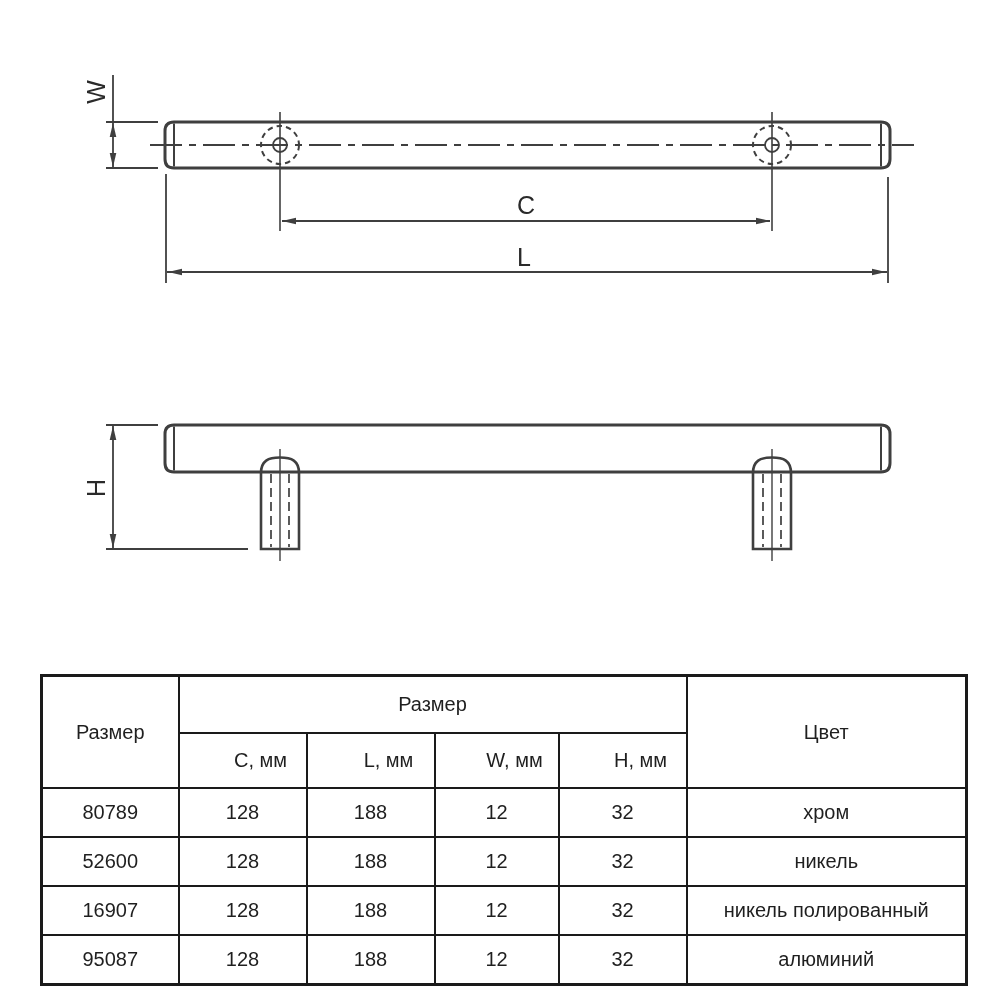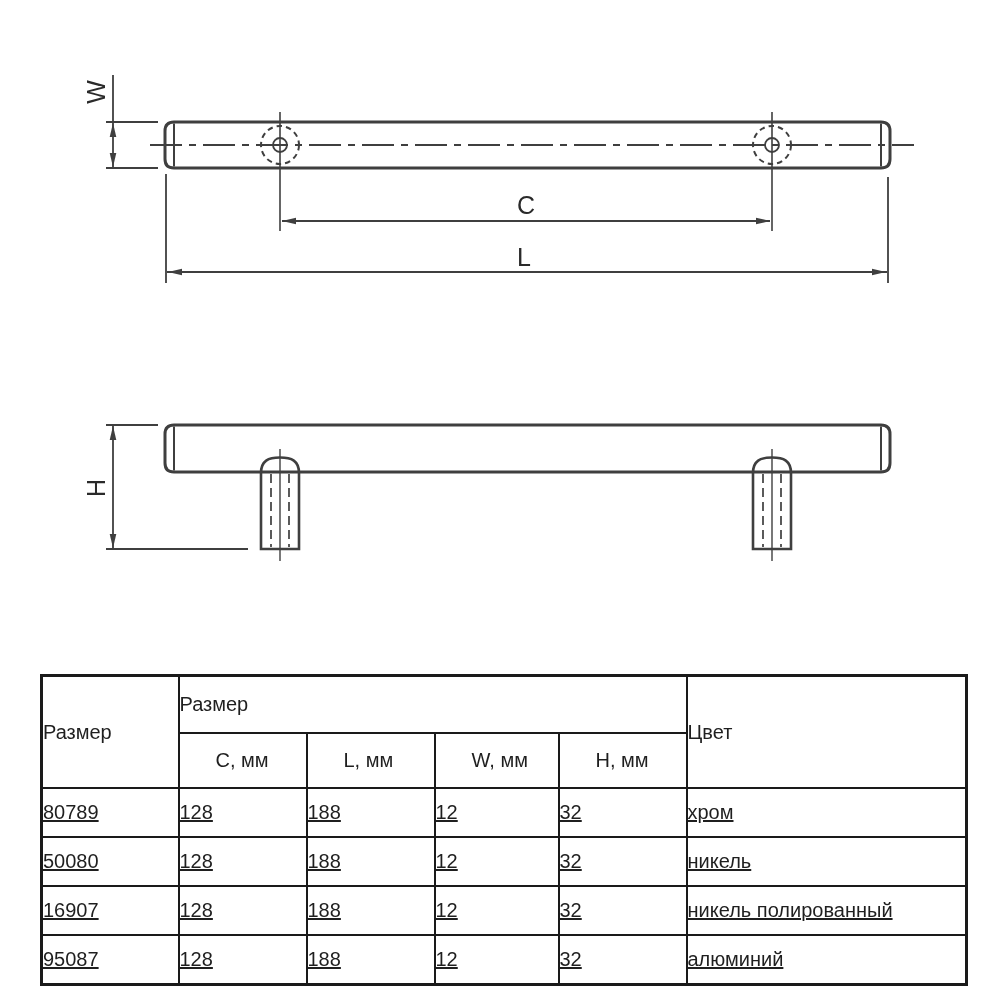--- a/index.html
+++ b/index.html
@@ -24,30 +24,30 @@
     width: 925px;
     border-collapse: collapse;
     table-layout: fixed;
     background: #ffffff;
     border: 3px solid #1a1a1a;
     font-size: 20px;
     color: #1f1f1f;
   }
   table.spec th, table.spec td {
     border: 2px solid #1a1a1a;
-    text-align: left;
+    text-align: center;
     vertical-align: middle;
     font-weight: 400;
     padding: 0;
     overflow: hidden;
     white-space: nowrap;
   }
   table.spec tr.hdr-top th { height: 55px; }
   table.spec tr.hdr-sub th { height: 53px; padding-left: 36px; }
-  table.spec tr.body-row td { height: 47px; text-decoration: underline; }
+  table.spec tr.body-row td { height: 47px; }
   col.c-article { width: 137px; }
   col.c-c { width: 128px; }
   col.c-l { width: 128px; }
   col.c-w { width: 124px; }
   col.c-h { width: 128px; }
   col.c-color { width: 280px; }
 </style>
 </head>
 <body>
 
@@ -137,21 +137,21 @@
     </tr>
     <tr class="body-row">
       <td>80789</td>
       <td>128</td>
       <td>188</td>
       <td>12</td>
       <td>32</td>
       <td>хром</td>
     </tr>
     <tr class="body-row">
-      <td>50080</td>
+      <td>52600</td>
       <td>128</td>
       <td>188</td>
       <td>12</td>
       <td>32</td>
       <td>никель</td>
     </tr>
     <tr class="body-row">
       <td>16907</td>
       <td>128</td>
       <td>188</td>

